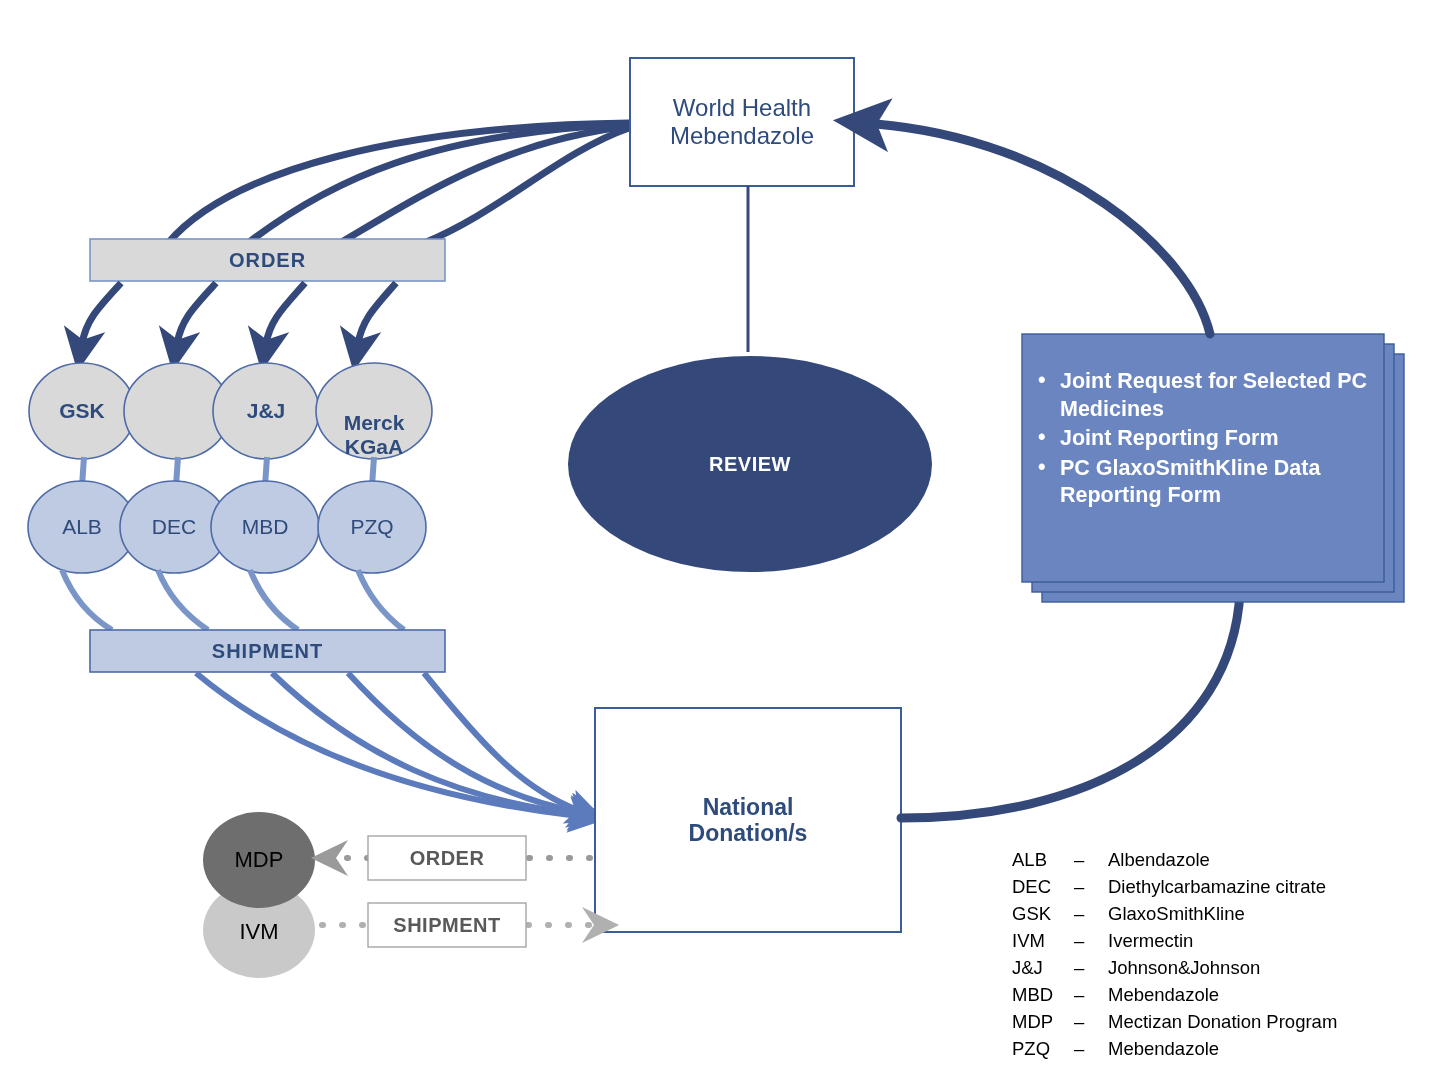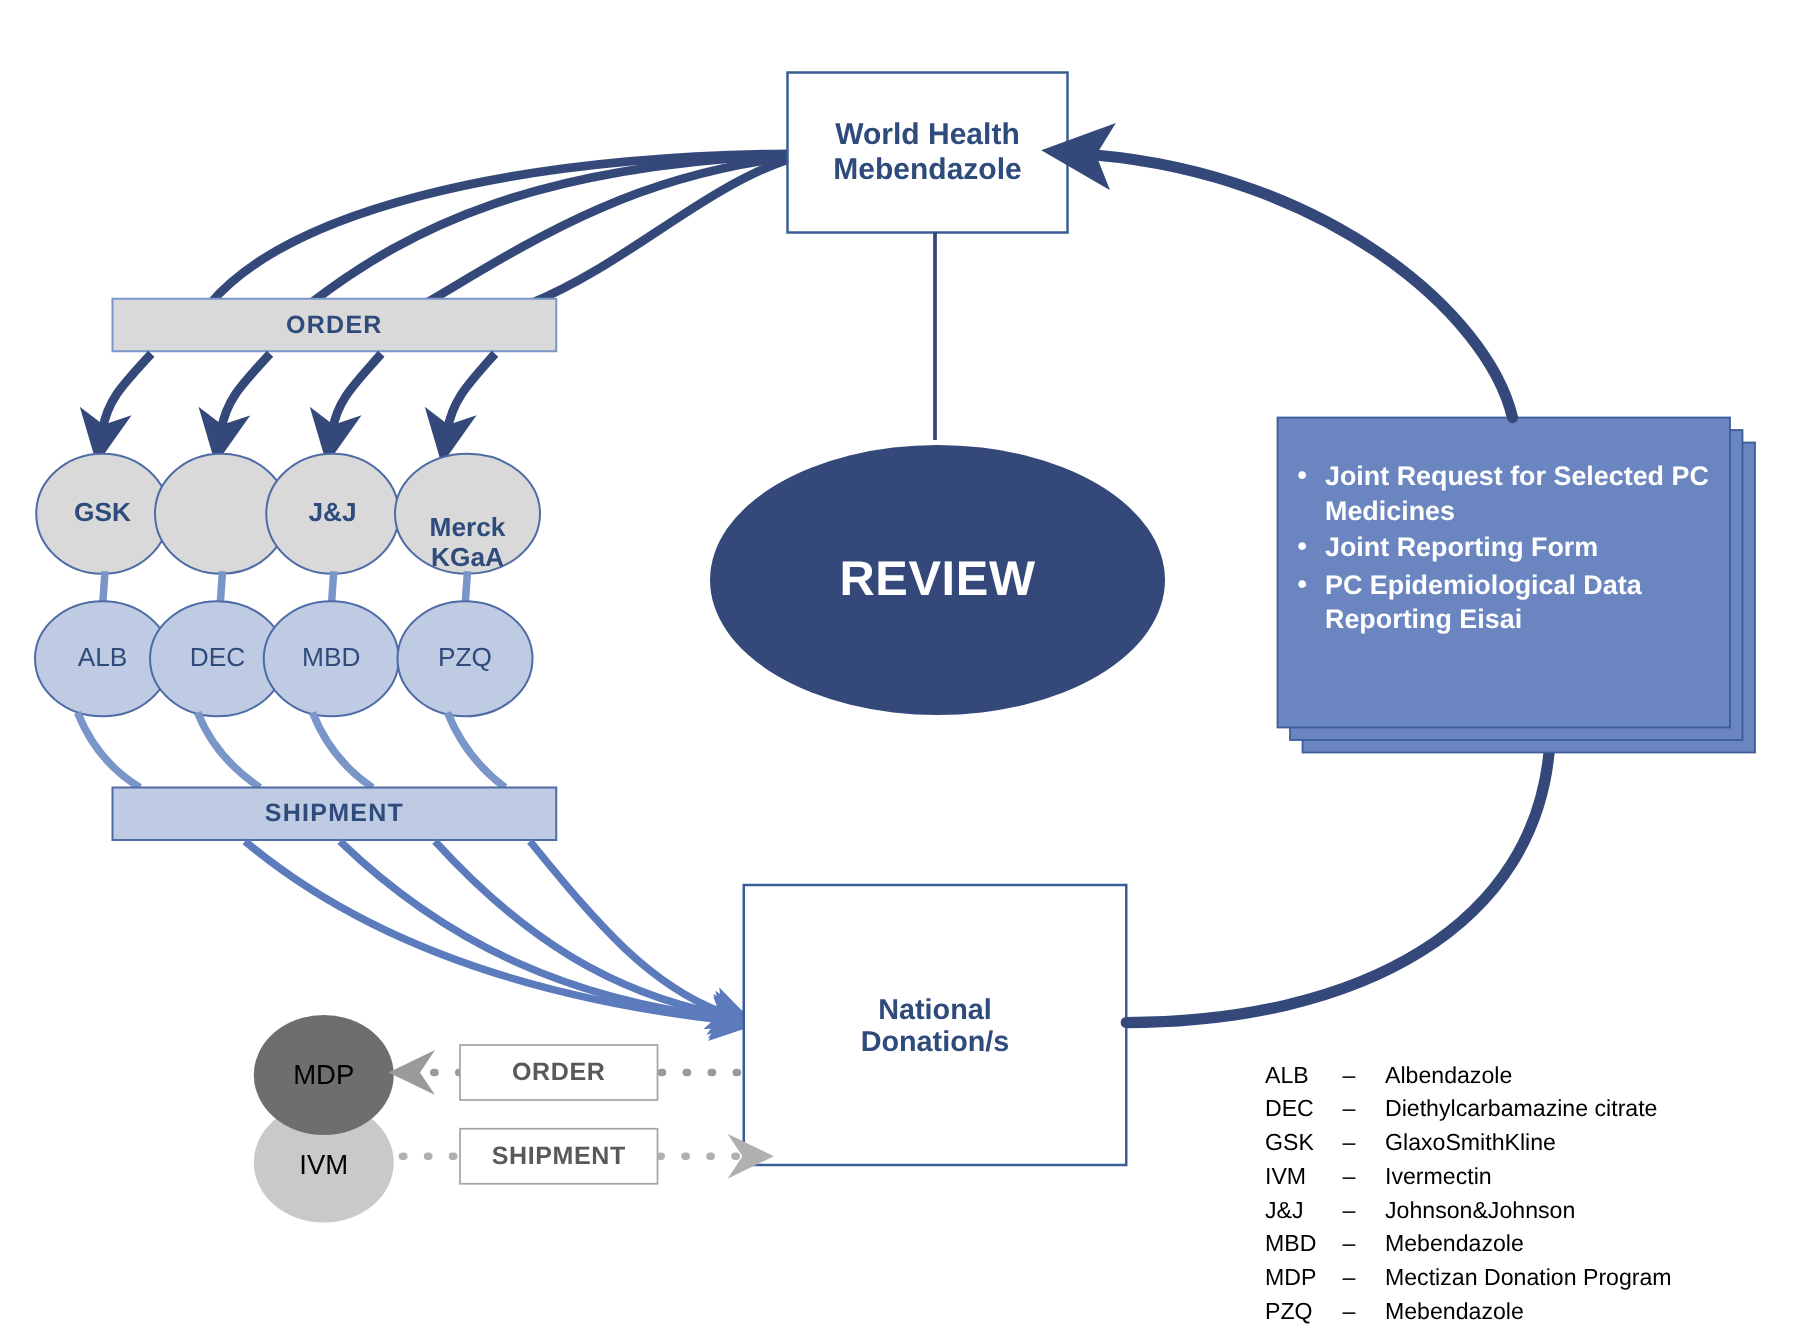--- a/index.html
+++ b/index.html
@@ -31,27 +31,27 @@
     text-align: center;
     line-height: 1.15;
     pointer-events: none;
   }
 
   
   .who-box {
     left: 630px; top: 58px; width: 224px; height: 128px;
     color: #2E4B7C;
     font-size: 24px;
-    font-weight: bold;
+    font-weight: normal;
   }
   
   .review-lbl {
     left: 570px; top: 358px; width: 360px; height: 212px;
     color: #ffffff;
-    font-size: 39px;
+    font-size: 20px;
     font-weight: bold;
     letter-spacing: .5px;
   }
   
   .np-box {
     left: 595px; top: 708px; width: 306px; height: 224px;
     color: #2E4B7C;
     font-size: 23px;
     font-weight: bold;
     border-radius: 22px;
@@ -306,21 +306,21 @@
       <li>
         <span class="bullet">•</span>
         <span>Joint Request for Selected PC Medicines</span>
       </li>
       <li>
         <span class="bullet">•</span>
         <span>Joint Reporting Form</span>
       </li>
       <li>
         <span class="bullet">•</span>
-        <span>PC Epidemiological Data Reporting Eisai</span>
+        <span>PC GlaxoSmithKline Data Reporting Form</span>
       </li>
     </ul>
   </div>
 
   <div class="lbl mdp-lbl">MDP</div>
   <div class="lbl ivm-lbl">IVM</div>
 
   <div class="lbl b-order-lbl">ORDER</div>
   <div class="lbl b-ship-lbl">SHIPMENT</div>
 

